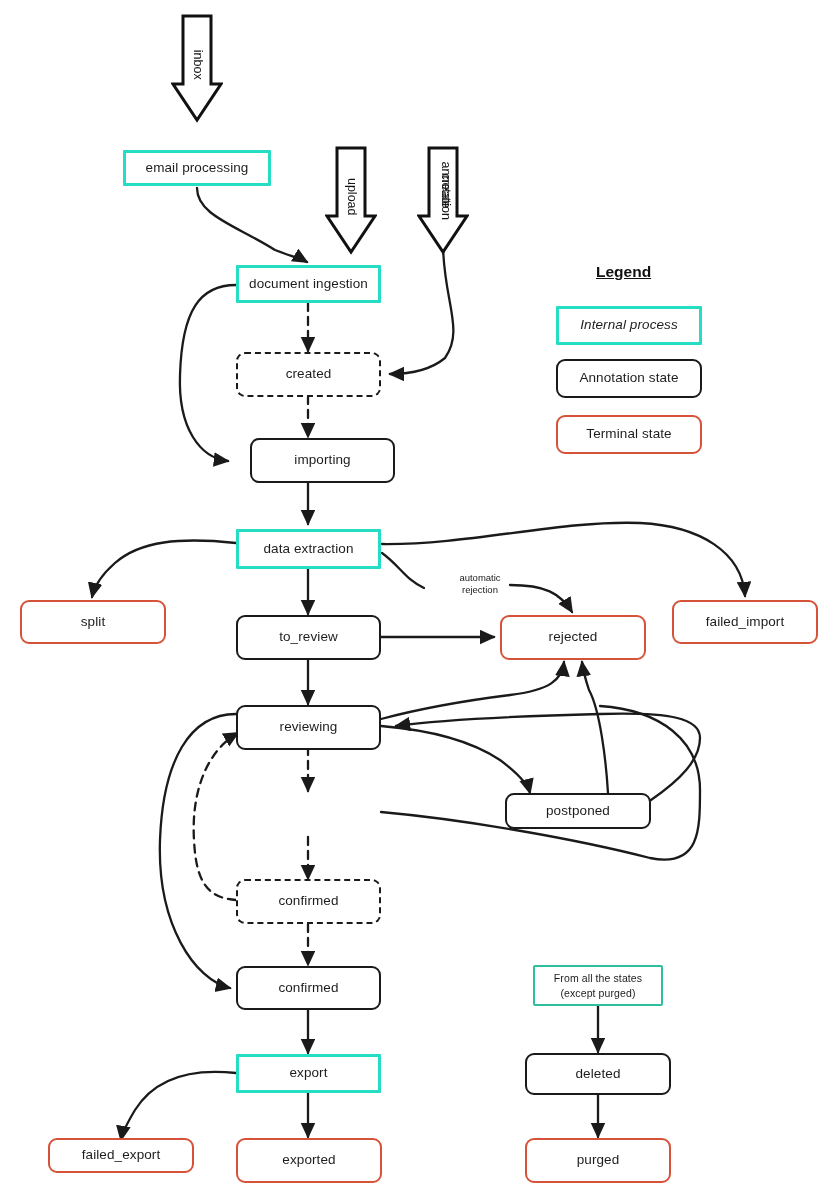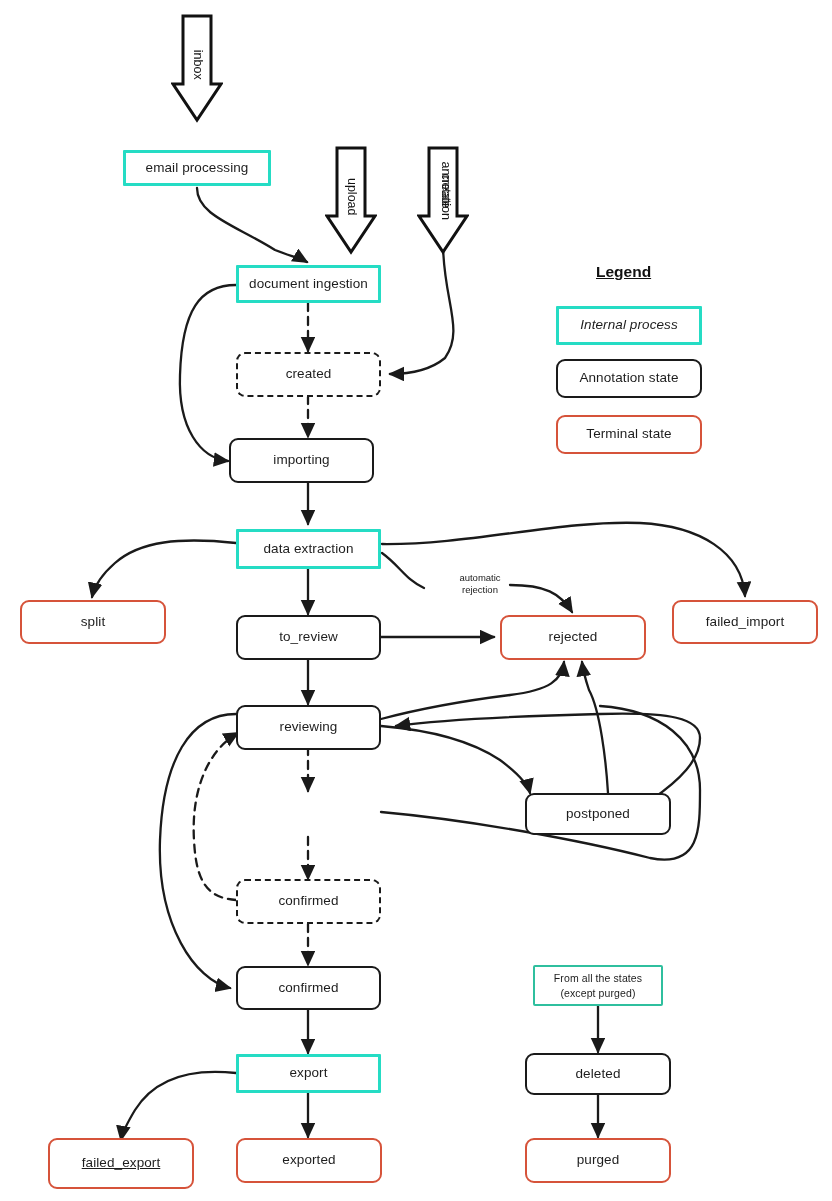--- a/index.html
+++ b/index.html
@@ -182,44 +182,44 @@
     <div class="ba-label" style="left:-4px;top:38px;width:64px;transform:rotate(90deg);">create</div>
     <div class="ba-label" style="left:-18px;top:38px;width:92px;transform:rotate(90deg);">annotation</div>
   </div>
 
   <div class="node n-internal" style="left:123px;top:150px;width:148px;height:36px;">email processing</div>
 
   <div class="node n-internal" style="left:236px;top:265px;width:145px;height:38px;">document ingestion</div>
 
   <div class="node n-dashed" style="left:236px;top:352px;width:145px;height:45px;">created</div>
 
-  <div class="node n-annot" style="left:229px;top:438px;width:145px;height:45px;">importing</div>
+  <div class="node n-annot" style="left:250px;top:438px;width:145px;height:45px;">importing</div>
 
   <div class="node n-internal" style="left:236px;top:529px;width:145px;height:40px;">data extraction</div>
 
   <div class="node n-term" style="left:20px;top:600px;width:146px;height:44px;">split</div>
 
   <div class="node n-annot" style="left:236px;top:615px;width:145px;height:45px;">to_review</div>
 
   <div class="node n-term" style="left:500px;top:615px;width:146px;height:45px;">rejected</div>
 
   <div class="node n-term" style="left:672px;top:600px;width:146px;height:44px;">failed_import</div>
 
   <div class="node n-annot" style="left:236px;top:705px;width:145px;height:45px;">reviewing</div>
 
 
-  <div class="node n-annot" style="left:525px;top:793px;width:146px;height:42px;">postponed</div>
+  <div class="node n-annot" style="left:505px;top:793px;width:146px;height:36px;">postponed</div>
 
   <div class="node n-dashed" style="left:236px;top:879px;width:145px;height:45px;">confirmed</div>
 
   <div class="node n-annot" style="left:236px;top:966px;width:145px;height:44px;">confirmed</div>
 
   <div class="node n-internal" style="left:236px;top:1054px;width:145px;height:39px;">export</div>
 
-  <div class="node n-term" style="left:48px;top:1138px;width:146px;height:51px;text-decoration:underline;">failed_export</div>
+  <div class="node n-term" style="left:48px;top:1138px;width:146px;height:35px;">failed_export</div>
 
   <div class="node n-term" style="left:236px;top:1138px;width:146px;height:45px;">exported</div>
 
   <div class="node n-note" style="left:533px;top:965px;width:130px;height:41px;flex-direction:column;">
     <span>From all the states</span>
     <span>(except purged)</span>
   </div>
 
   <div class="node n-annot" style="left:525px;top:1053px;width:146px;height:42px;">deleted</div>
 

